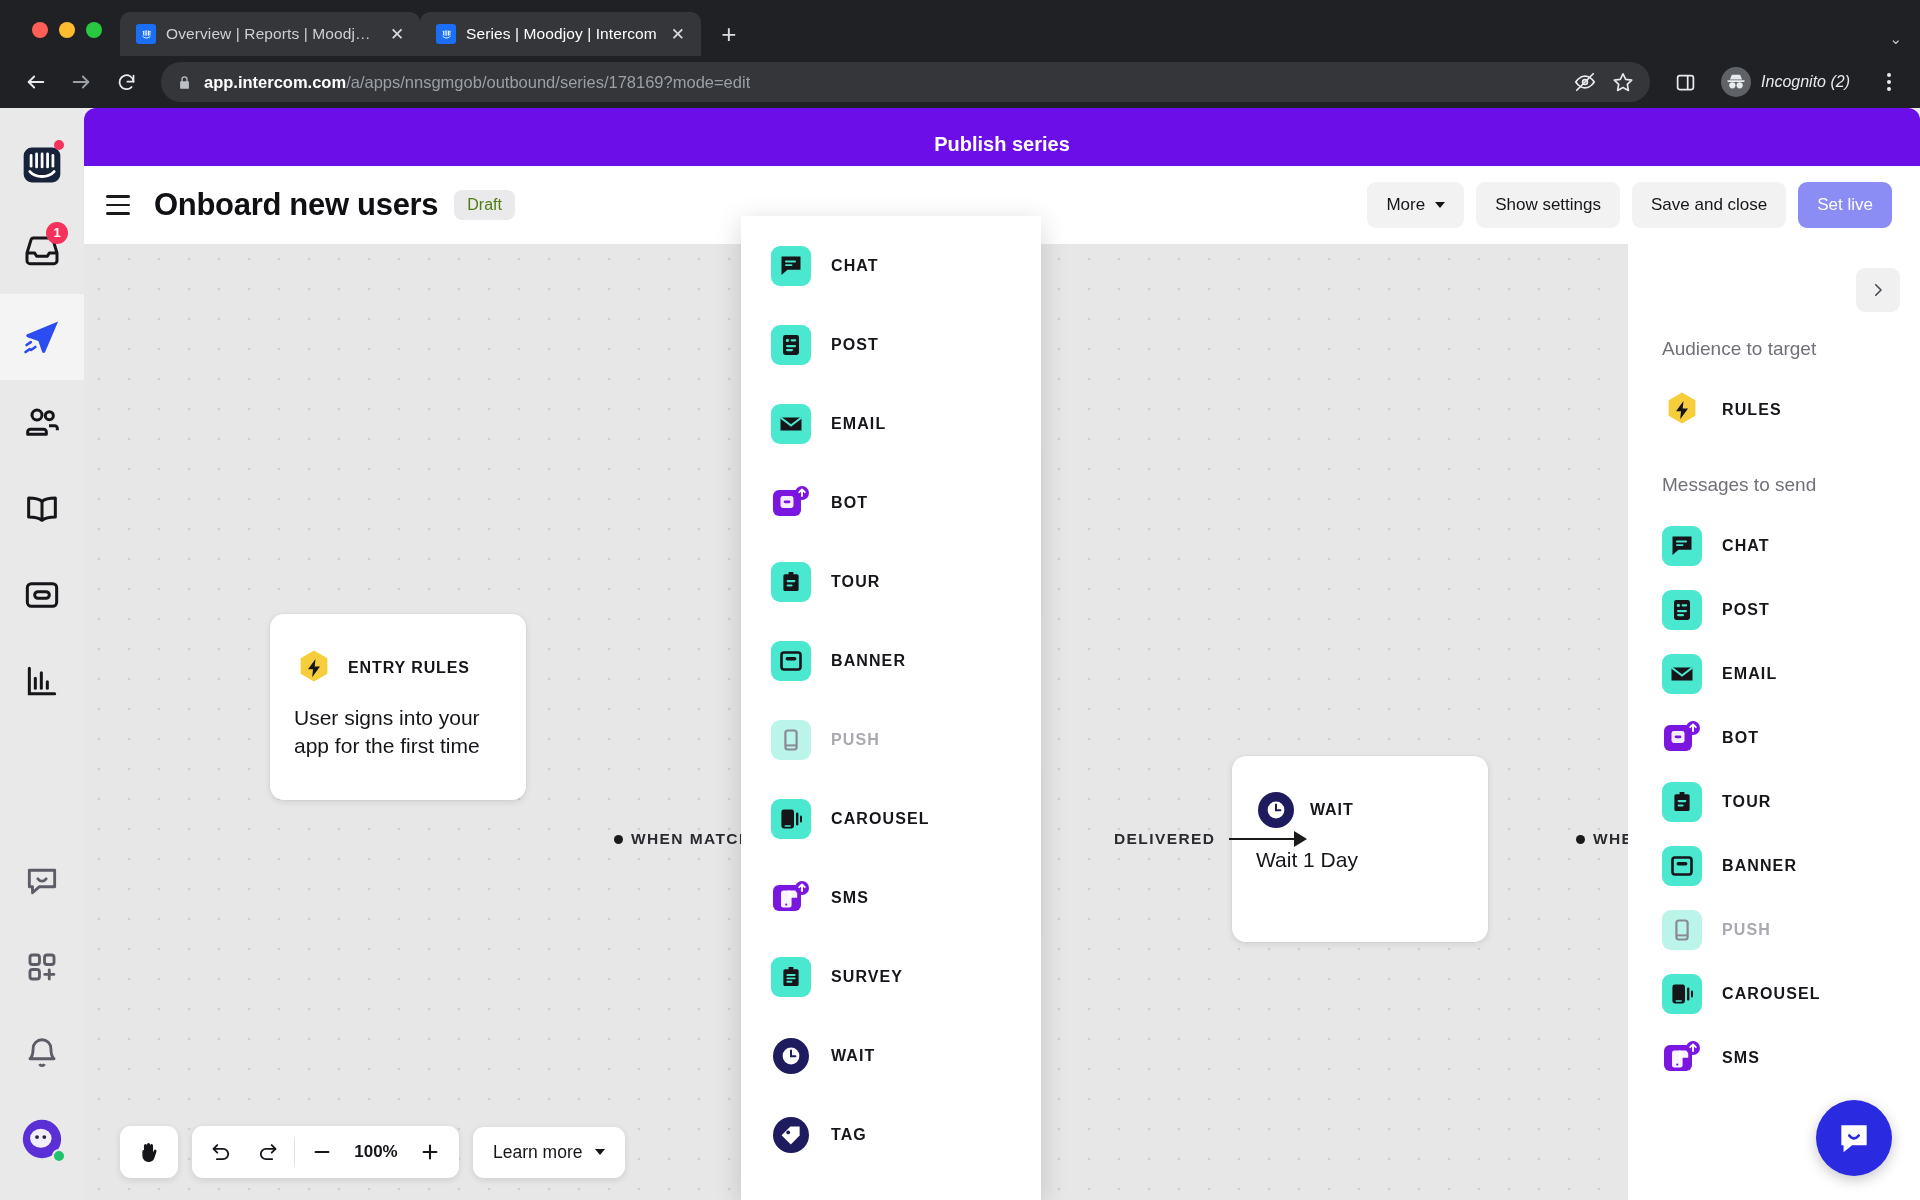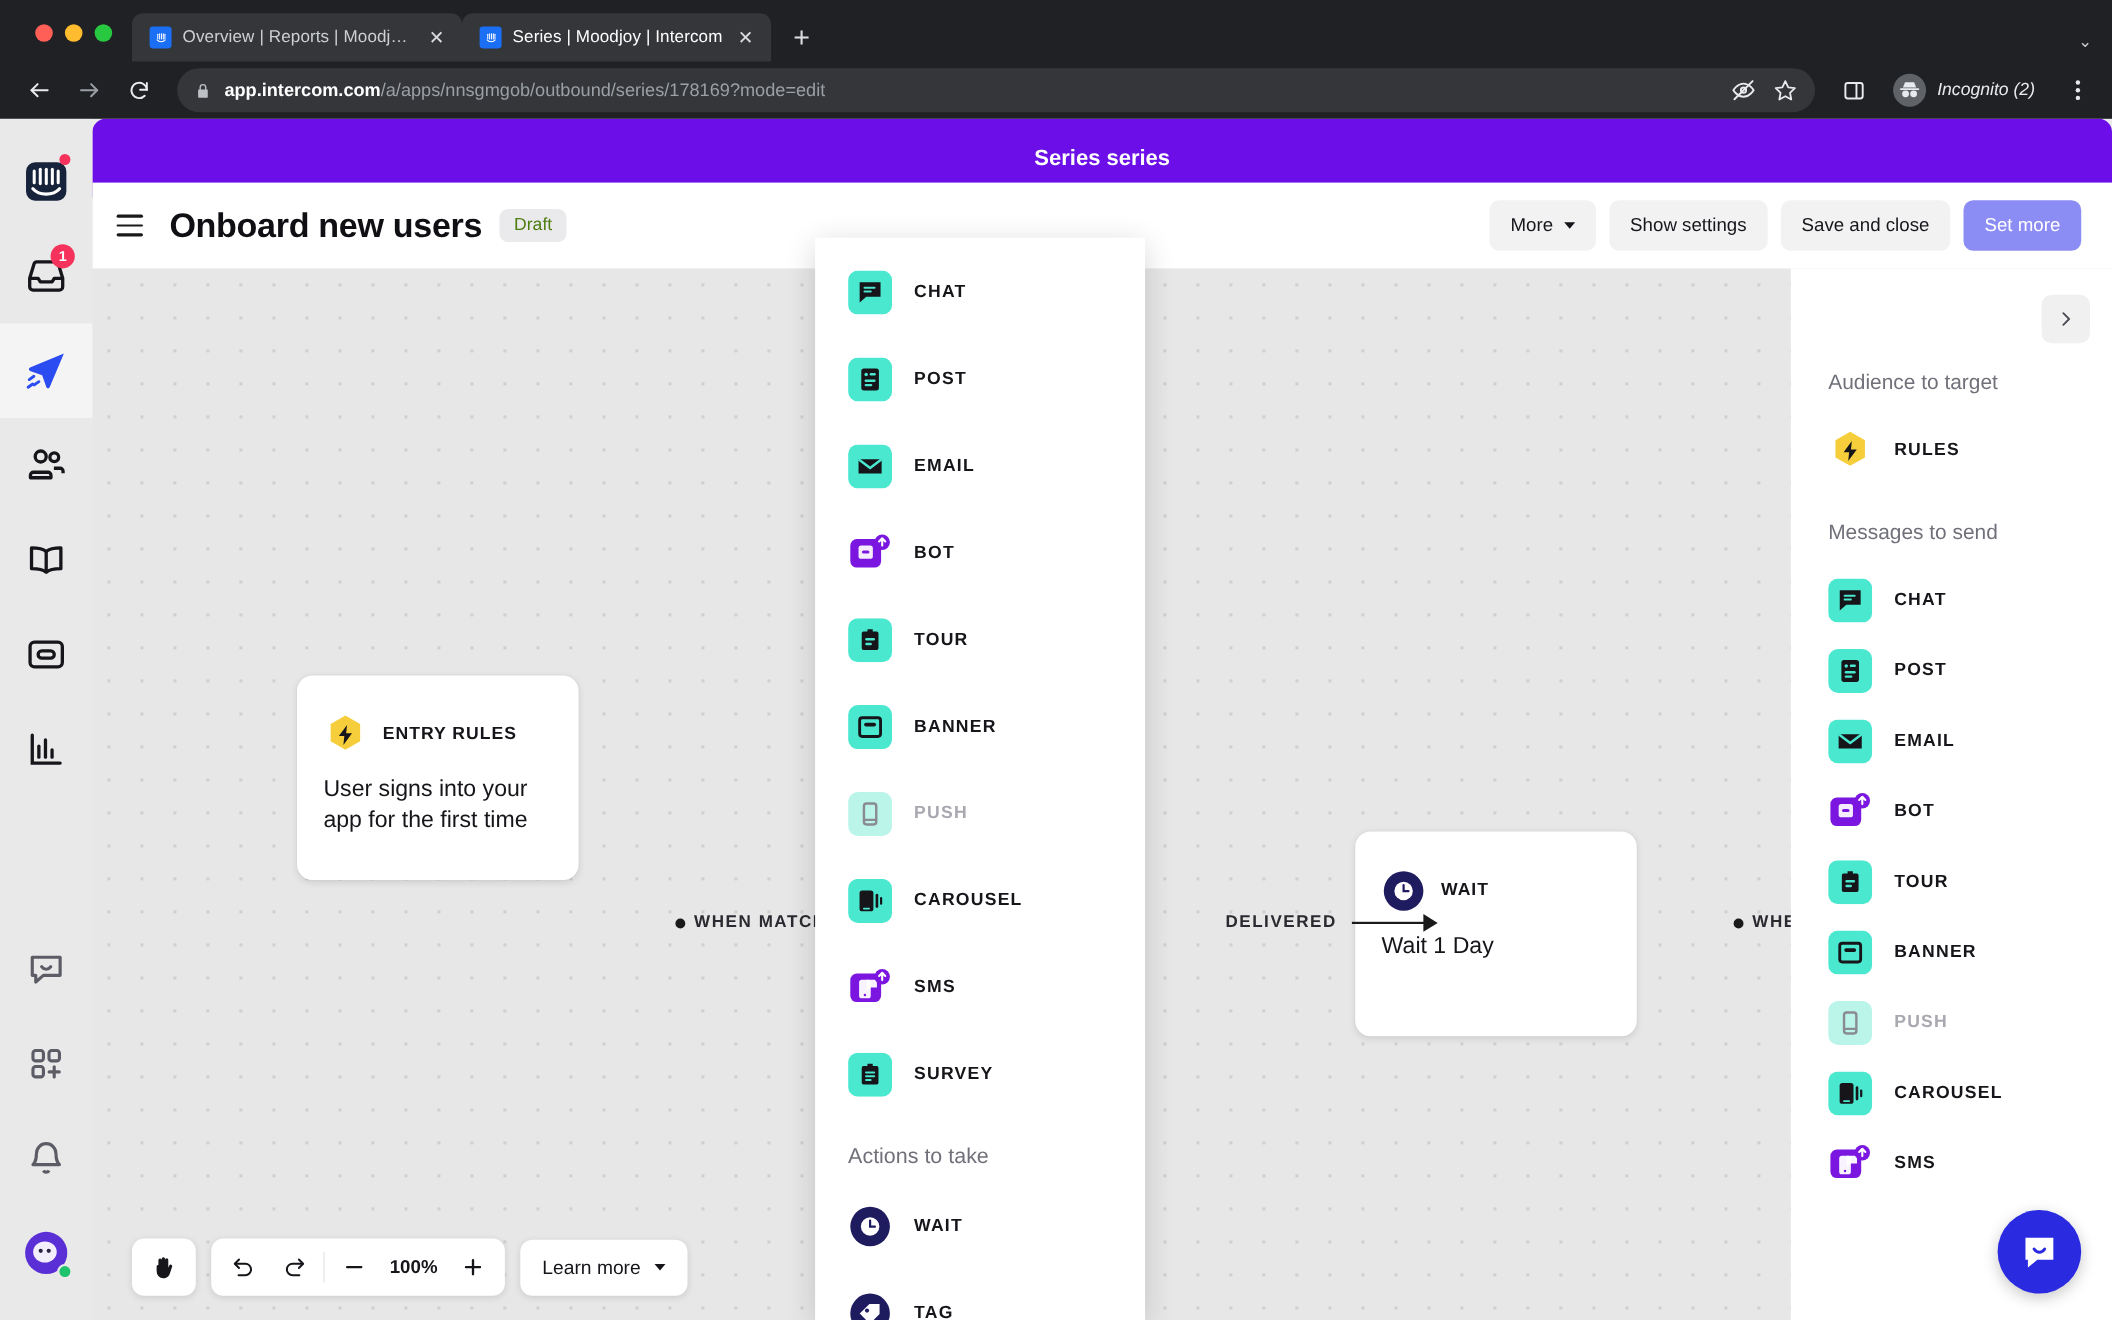--- a/index.html
+++ b/index.html
@@ -458,38 +458,38 @@
               <ellipse cx="11.4" cy="11.6" rx="5.6" ry="5" fill="#f2eefc"></ellipse>
               <circle cx="9.4" cy="11" r="1" fill="#2b2340"></circle>
               <circle cx="13.2" cy="11" r="1" fill="#2b2340"></circle>
             </svg>
           <span class="avatar-online"></span>
         </span>
       </div>
     </div>
   </nav>
 
-  <div class="promo-band">Series series</div>
+  <div class="promo-band">Publish series</div>
 
   <header class="app-header">
     <span class="hamburger">
         <i></i>
         <i></i>
         <i></i>
       </span>
     <h1 class="page-title">Onboard new users</h1>
     <span class="status-chip">Draft</span>
     <div class="header-actions">
       <button class="btn">
         <span>More</span>
         <span class="caret-down"></span>
       </button>
       <button class="btn">Show settings</button>
       <button class="btn">Save and close</button>
-      <button class="btn primary">Set more</button>
+      <button class="btn primary">Set live</button>
     </div>
   </header>
 
   <div class="canvas">
 
     <div class="node" style="left:186px; top:370px; width:256px; height:186px;">
       <div class="node-head">
         <span class="badge-icon">
           <svg width="40" height="40" viewBox="0 0 40 40">
               <path d="M20 2.5 33.4 10.2v15.6L20 33.5 6.6 25.8V10.2z" fill="#F6CE3B"></path>
@@ -866,21 +866,20 @@
             <rect width="40" height="40" rx="9" fill="#4BE8D0"></rect>
             <path d="M17.6 10h4.8v2.2H26a1.6 1.6 0 0 1 1.6 1.6v13.6a1.6 1.6 0 0 1-1.6 1.6H14a1.6 1.6 0 0 1-1.6-1.6V13.8A1.6 1.6 0 0 1 14 12.2h3.6z" fill="#15151a"></path>
             <rect x="15.4" y="17" width="9.2" height="1.9" rx=".95" fill="#4BE8D0"></rect>
             <rect x="15.4" y="20.4" width="9.2" height="1.9" rx=".95" fill="#4BE8D0"></rect>
             <rect x="15.4" y="23.8" width="6" height="1.9" rx=".95" fill="#4BE8D0"></rect>
           </svg>
       </span>
       <span class="dd-label">SURVEY</span>
     </div>
 
-    <div class="dd-section-title">Actions to take</div>
 
     <div class="dd-item">
       <span class="badge-icon">
         <svg width="40" height="40" viewBox="0 0 40 40">
             <circle cx="20" cy="20" r="18" fill="#1E1B5E"></circle>
             <circle cx="20" cy="20" r="8.4" fill="#fff"></circle>
             <path d="M20 14.6v5.6h4.4" stroke="#1E1B5E" stroke-width="2" fill="none" stroke-linecap="round"></path>
           </svg>
       </span>
       <span class="dd-label">WAIT</span>

